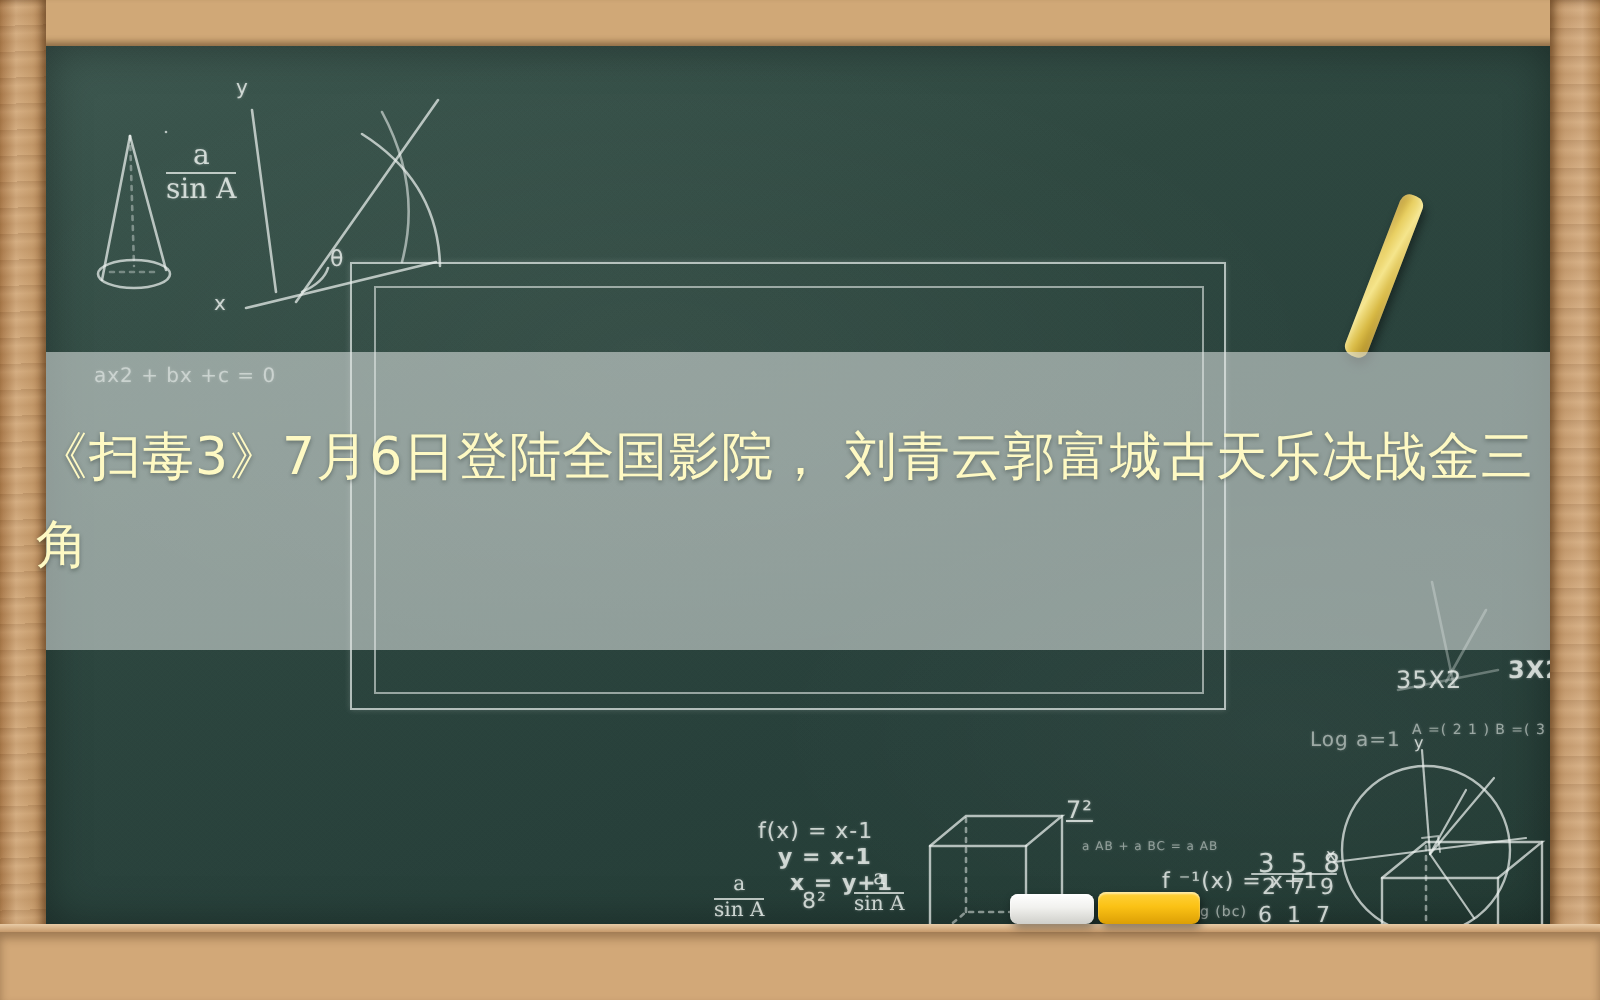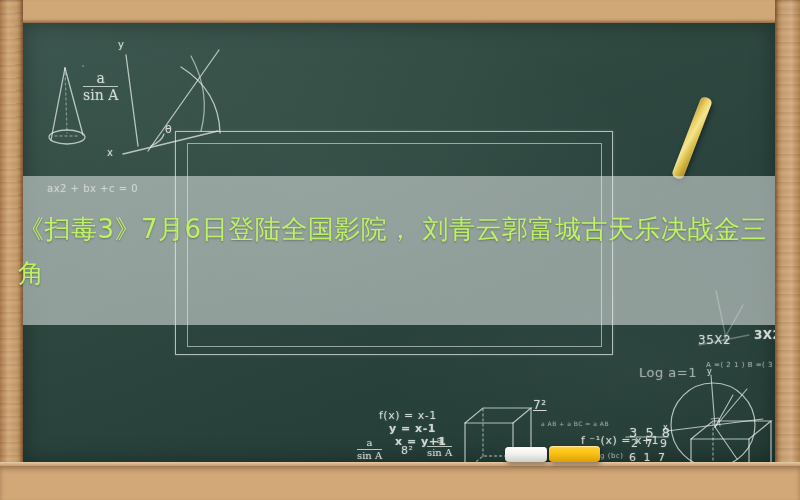--- a/index.html
+++ b/index.html
@@ -139,21 +139,21 @@
 
   
   .caption-band{
     position:absolute;left:23px;top:176px;width:752px;height:149px;
     background:rgba(225,230,228,.56);
     display:flex;align-items:center;
   }
   .caption-text{
     padding:0 0 0 0;
     margin-left:-5px;
-    color:#bef264;
+    color:#fef9c3;
     font-family:"DejaVu Sans",sans-serif;
     font-size:26px;
     line-height:44px;
     font-weight:400;
     letter-spacing:.5px;
     text-shadow:0 1px 2px rgba(40,50,46,.45);
     width:792px;
     word-break:break-all;
   }
 </style>
@@ -249,21 +249,21 @@
       <span class="den">sin A</span>
     </div>
     <div class="ctext" style="left:510px;top:375px;font-size:12px;text-decoration:underline;">7²</div>
     <div class="ctext" style="left:518px;top:397px;font-size:6px;opacity:.65;">a AB + a BC = a AB</div>
 
     <div class="ctext" style="left:558px;top:411px;font-size:11px;">f ⁻¹(x) = x+1</div>
     <div class="ctext" style="left:606px;top:402px;font-size:13px;letter-spacing:2px;">3 5 8</div>
     <div class="ctext" style="left:608px;top:414px;font-size:11px;letter-spacing:2px;">2 7 9</div>
     <div class="ctext" style="left:606px;top:428px;font-size:11px;letter-spacing:2px;">6 1 7</div>
     <div class="ctext" style="left:565px;top:429px;font-size:7px;opacity:.7;">alog (bc)</div>
-    <div class="ctext" style="left:616px;top:342px;font-size:13px;opacity:.7;">Log a=1</div>
+    <div class="ctext" style="left:632px;top:342px;font-size:10px;opacity:.7;">Log a=1</div>
 
     <div class="ctext" style="left:675px;top:310px;font-size:12px;font-weight:400;">35X2</div>
     <div class="ctext" style="left:731px;top:305px;font-size:12px;font-weight:600;">3X2</div>
     <div class="ctext" style="left:683px;top:338px;font-size:7px;opacity:.7;">A =( 2  1 )  B =( 3  1 ) = ( -1  1 )</div>
     <div class="ctext" style="left:684px;top:344px;font-size:8px;">y</div>
     <div class="ctext" style="left:640px;top:400px;font-size:8px;">x</div>
 
     <div class="rect-outer"></div>
     <div class="rect-inner"></div>
 

